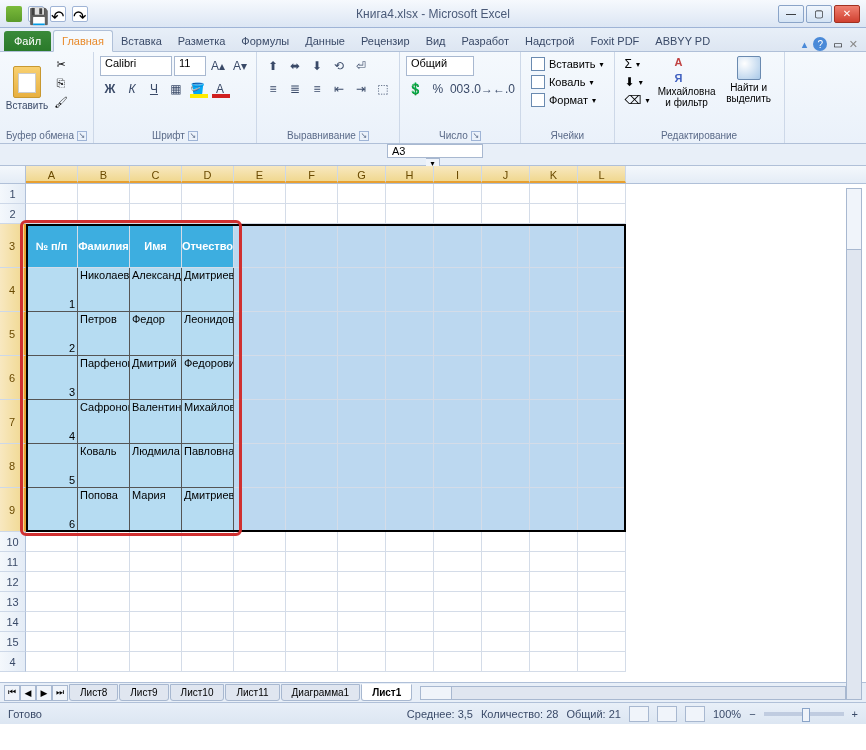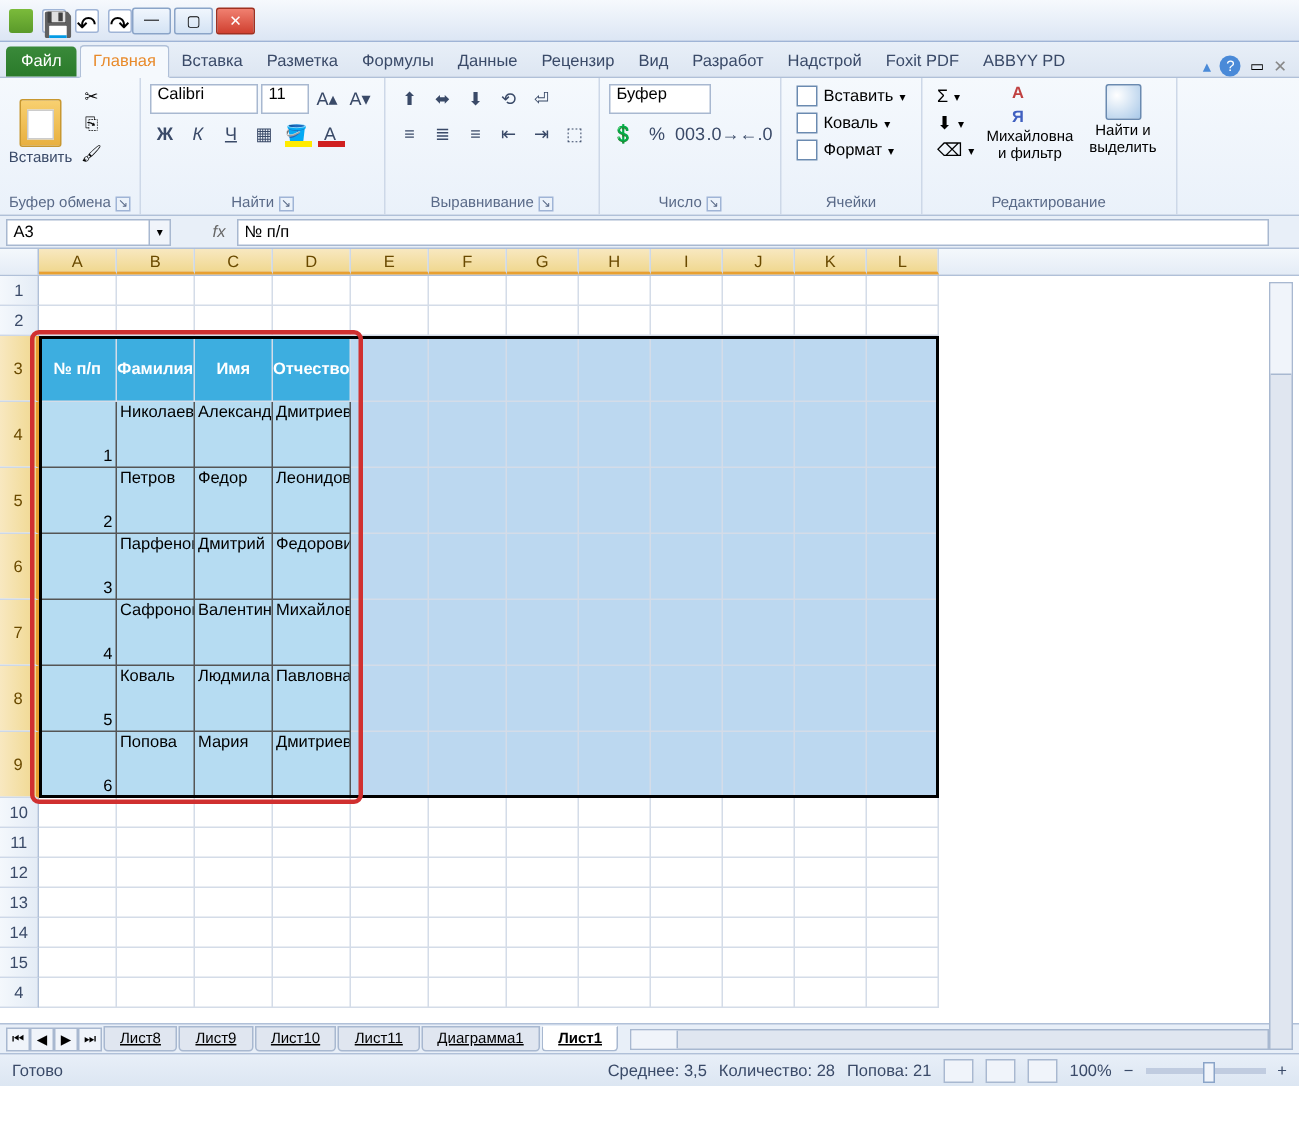--- a/index.html
+++ b/index.html
@@ -44,21 +44,21 @@
 .cells-col { display: flex; flex-direction: column; gap: 2px; font-size: 11px; }
 .cell-btn { display: flex; align-items: center; gap: 4px; padding: 1px 4px; }
 .cell-icon { width: 14px; height: 14px; border: 1px solid #6a8ab0; background: #fff; }
 .edit-big { width: 58px; text-align: center; font-size: 10px; display: flex; flex-direction: column; align-items: center; gap: 2px; }
 .sort-icon { width: 28px; height: 28px; position: relative; }
 .sort-icon::before { content: 'A'; position: absolute; top: 0; left: 2px; font-size: 11px; color: #c04040; font-weight: bold; }
 .sort-icon::after { content: 'Я'; position: absolute; bottom: 0; left: 2px; font-size: 11px; color: #4060c0; font-weight: bold; }
 .find-icon { width: 24px; height: 24px; background: radial-gradient(circle at 30% 30%, #fff, #a8c8e8); border: 1px solid #6a8ab0; border-radius: 2px; }
 
 
-.fx-bar { height: 22px; background: #e8eff8; border-bottom: 1px solid #b0c0d8; display: flex; align-items: center; font-size: 11px; }
+.fx-bar { height: 22px; background: #e8eff8; border-bottom: 1px solid #b0c0d8; display: flex; align-items: center; font-size: 11px; flex-direction: column; }
 .name-box { width: 96px; height: 18px; border: 1px solid #a8b8d0; background: #fff; margin-left: 4px; padding: 0 4px; display: flex; align-items: center; }
 .name-drop { width: 14px; height: 18px; border: 1px solid #a8b8d0; border-left: none; background: #f0f4fa; display: flex; align-items: center; justify-content: center; font-size: 8px; }
 .fx-label { width: 24px; text-align: center; font-style: italic; color: #666; margin-left: 20px; }
 .formula-input { flex: 1; height: 18px; border: 1px solid #a8b8d0; background: #fff; padding: 0 4px; margin-right: 20px; display:flex; align-items:center; }
 
 
 .grid-wrap { position: relative; height: 516px; overflow: hidden; background: #fff; }
 .col-headers { display: flex; height: 18px; background: linear-gradient(#f4f8fc,#e4ecf6); border-bottom: 1px solid #b0c0d8; }
 .corner { width: 26px; border-right: 1px solid #b0c0d8; background: linear-gradient(#f4f8fc,#e4ecf6); }
 .col-h { border-right: 1px solid #cdd8e8; text-align: center; font-size: 11px; color: #3a4a68; line-height: 18px; }
@@ -76,21 +76,21 @@
 .cell.hdr { background: #3daee0; color: #fff; text-align: center; font-weight: bold; display: flex; align-items: center; justify-content: center; }
 .cell.tbl { background: #b6dcf2; border-right: 1px solid #555; border-bottom: 1px solid #555; }
 .cell.tbl.num { text-align: right; display:flex; align-items:flex-end; justify-content:flex-end; }
 .sel-border { position: absolute; border: 2px solid #000; pointer-events: none; background: transparent; }
 .highlight-box { position: absolute; border: 3px solid #d03030; border-radius: 6px; pointer-events: none; }
 
 
 .sheet-tabs { height: 20px; background: #e8eff8; border-top: 1px solid #b0c0d8; display: flex; align-items: center; font-size: 10px; }
 .sheet-nav { display: flex; gap: 0; margin-left: 4px; }
 .nav-btn { width: 16px; height: 16px; border: 1px solid #a8b8d0; background: #f0f4fa; display: flex; align-items: center; justify-content: center; font-size: 9px; }
-.sheet-tab { padding: 2px 10px; background: #e0e6f0; border: 1px solid #a8b8d0; border-radius: 0 0 3px 3px; margin-left: 1px; text-decoration: underline; }
+.sheet-tab { padding: 2px 10px; background: #e0e6f0; border: 1px solid #a8b8d0; border-radius: 0 0 3px 3px; margin-left: 1px; }
 .sheet-tab.active { background: #fff; font-weight: bold; border-top: 1px solid #fff; }
 .hscroll { flex: 1; height: 14px; background: #e0e6f0; border: 1px solid #a8b8d0; margin: 0 20px 0 8px; position: relative; }
 .hscroll::before { content:''; position:absolute; left:0; width:30px; height:100%; background:#f0f4fa; border-right:1px solid #a8b8d0; }
 
 
 .status-bar { height: 22px; background: linear-gradient(#e8eff8,#dce6f2); border-top: 1px solid #b0c0d8; display: flex; align-items: center; font-size: 11px; color: #3a4a68; padding: 0 8px; gap: 18px; }
 .status-bar .right { margin-left: auto; display: flex; align-items: center; gap: 8px; }
 .view-btn { width: 20px; height: 16px; border: 1px solid #a8b8d0; background: #f0f4fa; }
 .zoom-slider { width: 80px; height: 4px; background: #c0cce0; position: relative; }
 .zoom-slider::after { content:''; position:absolute; left:38px; top:-4px; width:6px; height:12px; background:#f0f4fa; border:1px solid #8aa4c8; }
@@ -101,20 +101,21 @@
 </head>
 <body>
 
 <div class="window-chrome">
   <div class="qat">
     <div class="qat-icon qat-excel"></div>
     <div class="qat-icon">💾</div>
     <div class="qat-icon">↶</div>
     <div class="qat-icon">↷</div>
   </div>
+  <div class="title">Книга4.xlsx - Microsoft Excel</div>
   <div class="win-btns">
     <div class="win-btn">—</div>
     <div class="win-btn">▢</div>
     <div class="win-btn close">✕</div>
   </div>
 </div>
 
 <div class="ribbon-tabs">
   <div class="ribbon-tab file">Файл</div>
   <div id="ribbon-tab-list" style="display: contents;"><div class="ribbon-tab active">Главная</div><div class="ribbon-tab">Вставка</div><div class="ribbon-tab">Разметка</div><div class="ribbon-tab">Формулы</div><div class="ribbon-tab">Данные</div><div class="ribbon-tab">Рецензир</div><div class="ribbon-tab">Вид</div><div class="ribbon-tab">Разработ</div><div class="ribbon-tab">Надстрой</div><div class="ribbon-tab">Foxit PDF</div><div class="ribbon-tab">ABBYY PD</div></div>
@@ -156,21 +157,21 @@
       <div class="font-row">
         <span class="toggle-btn bold">Ж</span>
         <span class="toggle-btn italic">К</span>
         <span class="toggle-btn underline">Ч</span>
         <span class="toggle-btn">▦</span>
         <span class="toggle-btn" style="position:relative;">🪣<span class="color-bar" style="background:#ffeb00;position:absolute;bottom:0;left:1px;"></span></span>
         <span class="toggle-btn" style="position:relative;">A<span class="color-bar" style="background:#d02020;position:absolute;bottom:0;left:1px;"></span></span>
       </div>
     </div>
     <div class="group-label">
-        <span>Найти</span>
+        <span>Шрифт</span>
         <span class="dialog-launcher">↘</span>
       </div>
   </div>
 
   <div class="ribbon-group">
     <div class="group-content" style="flex-direction:column;gap:3px;">
       <div class="font-row">
         <span class="toggle-btn">⬆</span>
         <span class="toggle-btn">⬌</span>
         <span class="toggle-btn">⬇</span>
@@ -187,21 +188,21 @@
       </div>
     </div>
     <div class="group-label">
         <span>Выравнивание</span>
         <span class="dialog-launcher">↘</span>
       </div>
   </div>
 
   <div class="ribbon-group">
     <div class="group-content" style="flex-direction:column;gap:3px;">
-      <div class="font-select" style="width:68px;">Буфер</div>
+      <div class="font-select" style="width:68px;">Общий</div>
       <div class="font-row">
         <span class="toggle-btn">💲</span>
         <span class="toggle-btn">%</span>
         <span class="toggle-btn">003</span>
         <span class="toggle-btn">.0→</span>
         <span class="toggle-btn">←.0</span>
       </div>
     </div>
     <div class="group-label">
         <span>Число</span>
@@ -537,21 +538,21 @@
       <div class="sheet-tab active">Лист1</div>
     </div>
   <div class="hscroll"></div>
 </div>
 
 <div class="status-bar">
   <span>Готово</span>
   <div class="right">
     <span><span>Среднее:</span> <span>3,5</span></span>
     <span><span>Количество:</span> <span>28</span></span>
-    <span><span>Попова:</span> <span>21</span></span>
+    <span><span>Общий:</span> <span>21</span></span>
     <div class="view-btn"></div>
     <div class="view-btn"></div>
     <div class="view-btn"></div>
     <span>100%</span>
     <span>−</span>
     <div class="zoom-slider"></div>
     <span>+</span>
   </div>
 </div>
 

